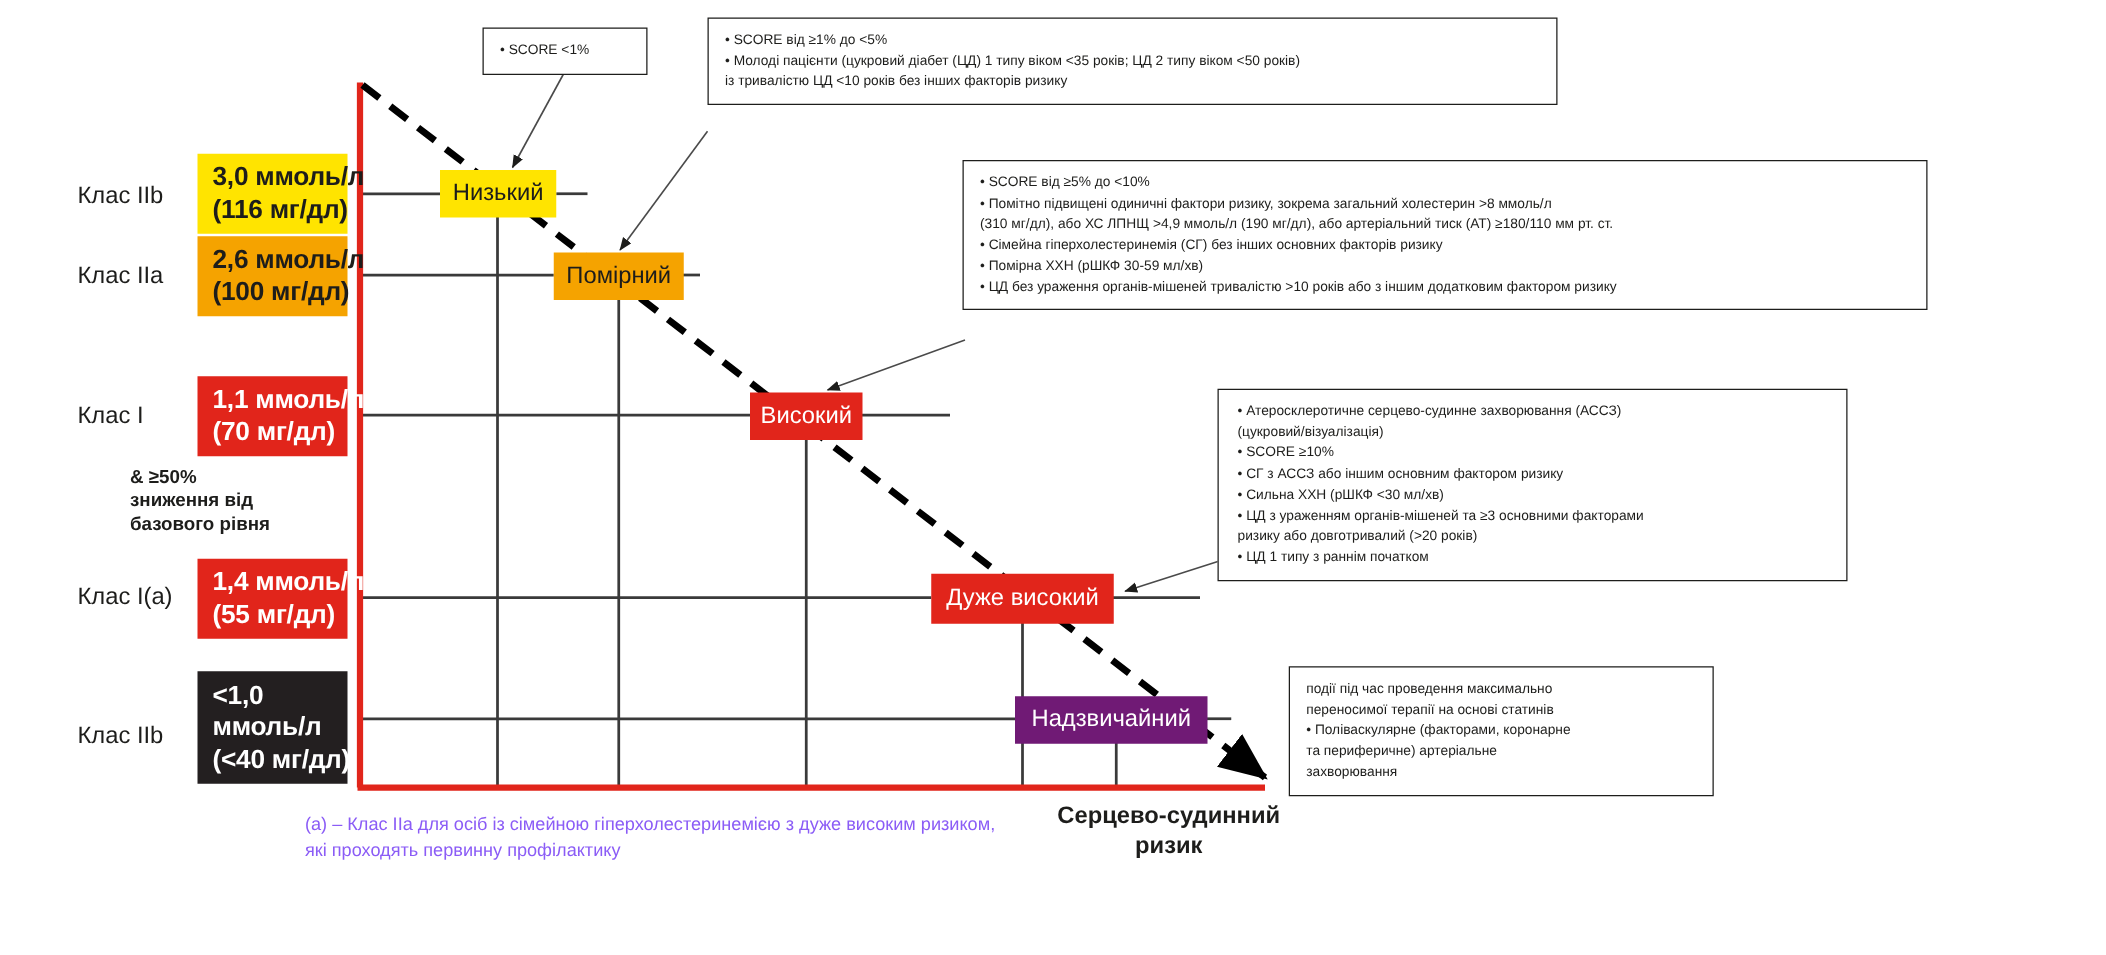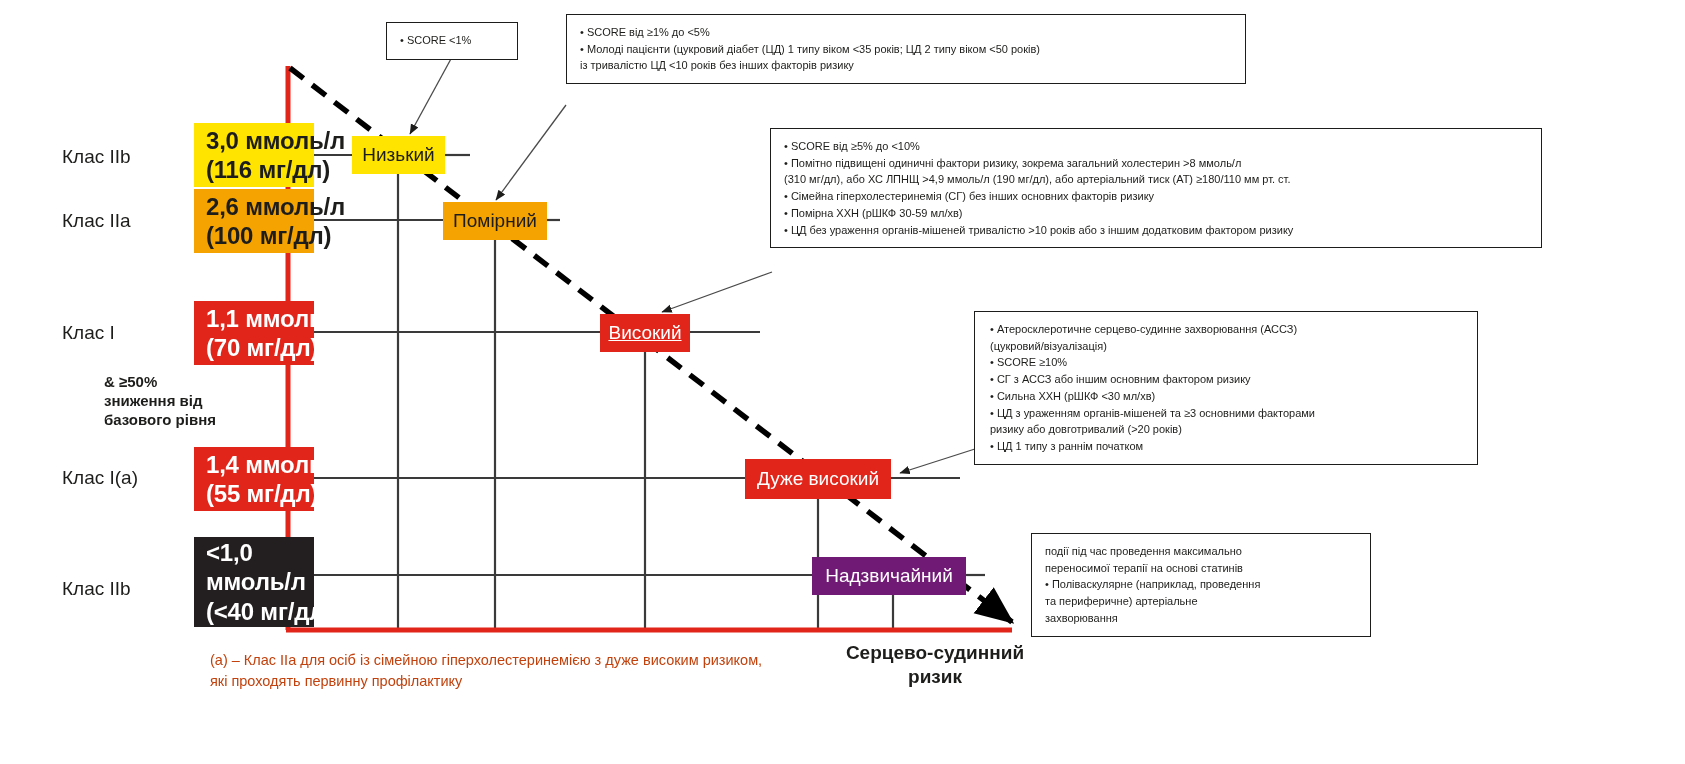--- a/index.html
+++ b/index.html
@@ -28,25 +28,24 @@
     white-space:nowrap;
     text-align:left;
   }
 
   
   .ldl-box{
     display:flex;
     flex-direction:column;
     justify-content:center;
     padding:6px 10px 6px 12px;
-    font-size:24px;
+    font-size:21px;
     font-weight:700;
     line-height:1.22;
     letter-spacing:-0.2px;
-    margin-left:36px;
   }
   .ldl-box .l1,.ldl-box .l2{display:block;white-space:nowrap;}
   .ldl-yellow{background:#FFE400;color:#1d1d1b;}
   .ldl-orange{background:#F5A300;color:#1d1d1b;}
   .ldl-red{background:#E1251B;color:#ffffff;}
   .ldl-black{background:#231F20;color:#ffffff;}
 
   
   .reduction-note{
     font-size:15px;
@@ -86,21 +85,22 @@
     font-weight:700;
     line-height:1.25;
     color:#1d1d1b;
     text-align:center;
   }
 
   
   .footnote{
     font-size:14.5px;
     line-height:1.45;
-    color:#c2410c;
+    color:#8b5cf6;
+    margin-left:34px;
   }
 </style>
 </head>
 <body>
 
 <div id="stage">
 
   <svg id="draw" viewBox="0 0 1685 764" xmlns="http://www.w3.org/2000/svg">
     <defs>
       <marker id="arrowThin" markerWidth="9" markerHeight="9" refX="7.5" refY="3.2" orient="auto" markerUnits="strokeWidth">
@@ -181,21 +181,21 @@
   <div class="abs reduction-note" style="left:104px;top:372px;width:180px;">
     <div>&amp; ≥50%</div>
     <div>зниження від</div>
     <div>базового рівня</div>
   </div>
 
   <div class="abs risk-chip chip-yellow" style="left:352px;top:136px;width:93px;height:38px;">Низький</div>
 
   <div class="abs risk-chip chip-orange" style="left:443px;top:202px;width:104px;height:38px;">Помірний</div>
 
-  <div class="abs risk-chip chip-red" style="left:600px;top:314px;width:90px;height:38px;text-decoration:underline;">Високий</div>
+  <div class="abs risk-chip chip-red" style="left:600px;top:314px;width:90px;height:38px;">Високий</div>
 
   <div class="abs risk-chip chip-red" style="left:745px;top:459px;width:146px;height:40px;">Дуже високий</div>
 
   <div class="abs risk-chip chip-black" style="left:812px;top:557px;width:154px;height:38px;">Надзвичайний</div>
 
   <div class="abs callout narrow" style="left:386px;top:22px;width:132px;">
     <p>• SCORE &lt;1%</p>
   </div>
 
   <div class="abs callout" style="left:566px;top:14px;width:680px;">
@@ -220,21 +220,21 @@
     <p>• СГ з АССЗ або іншим основним фактором ризику</p>
     <p>• Сильна ХХН (рШКФ &lt;30 мл/хв)</p>
     <p>• ЦД з ураженням органів-мішеней та ≥3 основними факторами</p>
     <p>ризику або довготривалий (&gt;20 років)</p>
     <p>• ЦД 1 типу з раннім початком</p>
   </div>
 
   <div class="abs callout" style="left:1031px;top:533px;width:340px;">
     <p>події під час проведення максимально</p>
     <p>переносимої терапії на основі статинів</p>
-    <p>• Полiваскулярне (наприклад, проведення</p>
+    <p>• Полiваскулярне (факторами, коронарне</p>
     <p>та периферичне) артеріальне</p>
     <p>захворювання</p>
   </div>
 
   <div class="abs axis-title" style="left:845px;top:641px;width:180px;">
     <div>Серцево-судинний</div>
     <div>ризик</div>
   </div>
 
   <div class="abs footnote" style="left:210px;top:650px;width:640px;">

